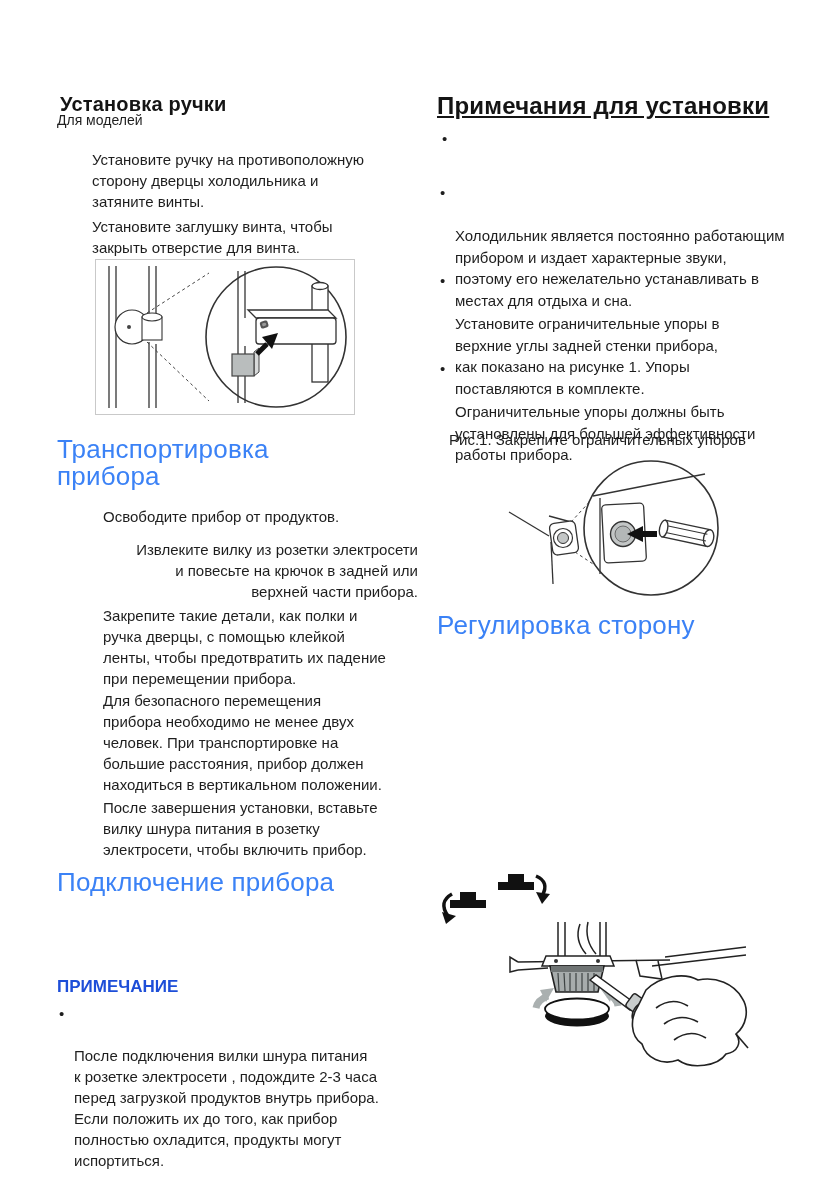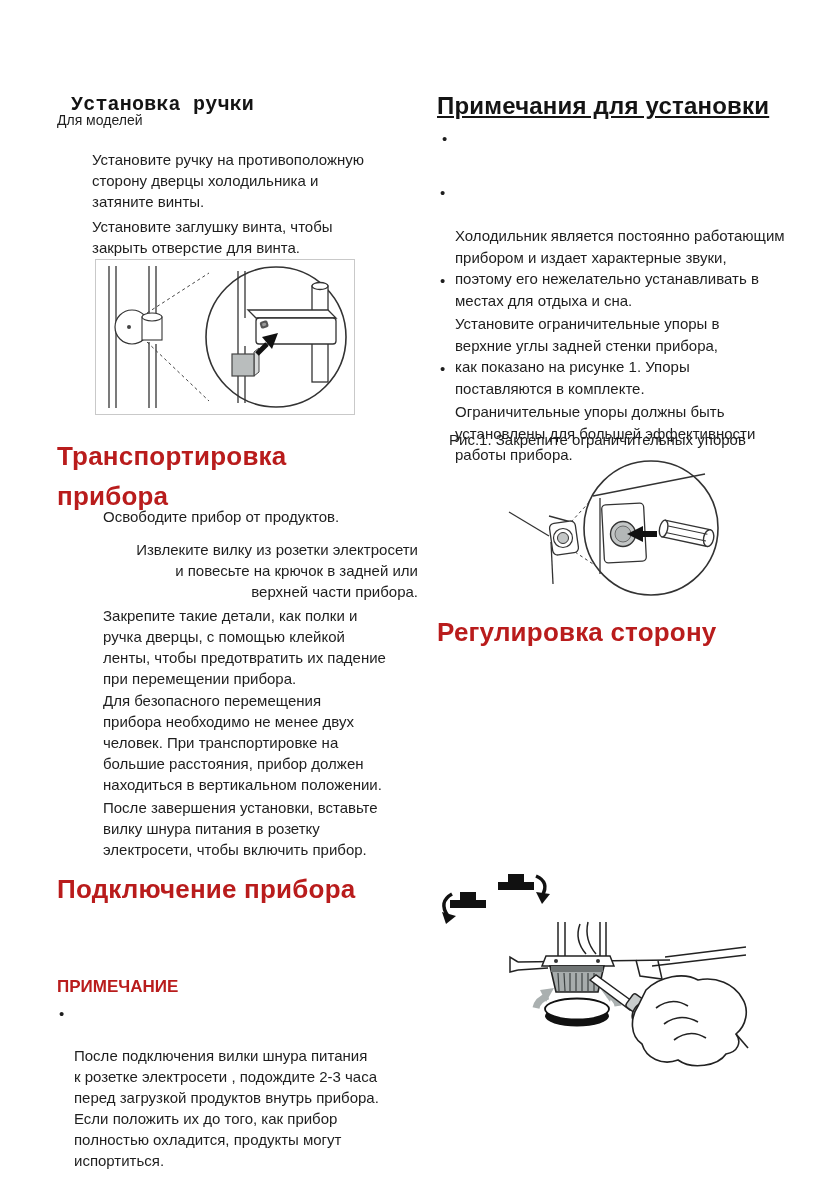--- a/index.html
+++ b/index.html
@@ -2,38 +2,38 @@
 <html><head>
 <meta charset="utf-8">
 <style>
   html,body { margin:0; padding:0; background:#ffffff; }
   .page {
     position:relative; width:839px; height:1191px; background:#ffffff;
     font-family:"Liberation Sans","DejaVu Sans",sans-serif; color:#1e1e1e;
     overflow:hidden;
   }
   .abs { position:absolute; }
-  .h-xl { font-weight:bold; font-size:26px; line-height:40px; color:#b91c1c; white-space:pre-line; letter-spacing:0.2px; }
+  .h-xl { font-weight:normal; font-size:26px; line-height:27px; color:#3b82f6; white-space:pre-line; letter-spacing:0.2px; }
   .h-lg { font-weight:bold; font-size:24px; line-height:30px; color:#141414; letter-spacing:0.2px;text-decoration:underline; }
   .h-sm { font-weight:bold; font-size:20px; line-height:25px; color:#141414; letter-spacing:0.2px; }
-  .h-note { font-weight:bold; font-size:17px; line-height:22px; color:#b91c1c; }
+  .h-note { font-weight:bold; font-size:17px; line-height:22px; color:#1d4ed8; }
   .sub { font-size:14px; line-height:18px; }
   .body-text { font-size:15px; line-height:21px; white-space:pre-line; }
   .body-text-r { font-size:15px; line-height:21.5px; white-space:pre-line; }
   .bullet-item { position:absolute; padding-left:15px; }
   .blt { position:absolute; left:0; top:0; }
   .figure-box { border:1.5px solid #c9c9c9; background:#ffffff; }
   svg { display:block; }
 </style>
 </head>
 <body>
 
 <div class="page">
 
-  <div class="abs h-sm" style="left:71px; top:92px;font-family:Liberation Mono, monospace;">Установка ручки</div>
+  <div class="abs h-sm" style="left:60px; top:92px;">Установка ручки</div>
 
   <div class="abs sub" style="left:57px; top:111px;">Для моделей</div>
 
   <div class="abs body-text" style="left:92px; top:149px; width:312px;">Установите ручку на противоположную
 сторону дверцы холодильника и
 затяните винты.</div>
 
   <div class="abs body-text" style="left:92px; top:216px; width:312px;">Установите заглушку винта, чтобы
 закрыть отверстие для винта.</div>
 

